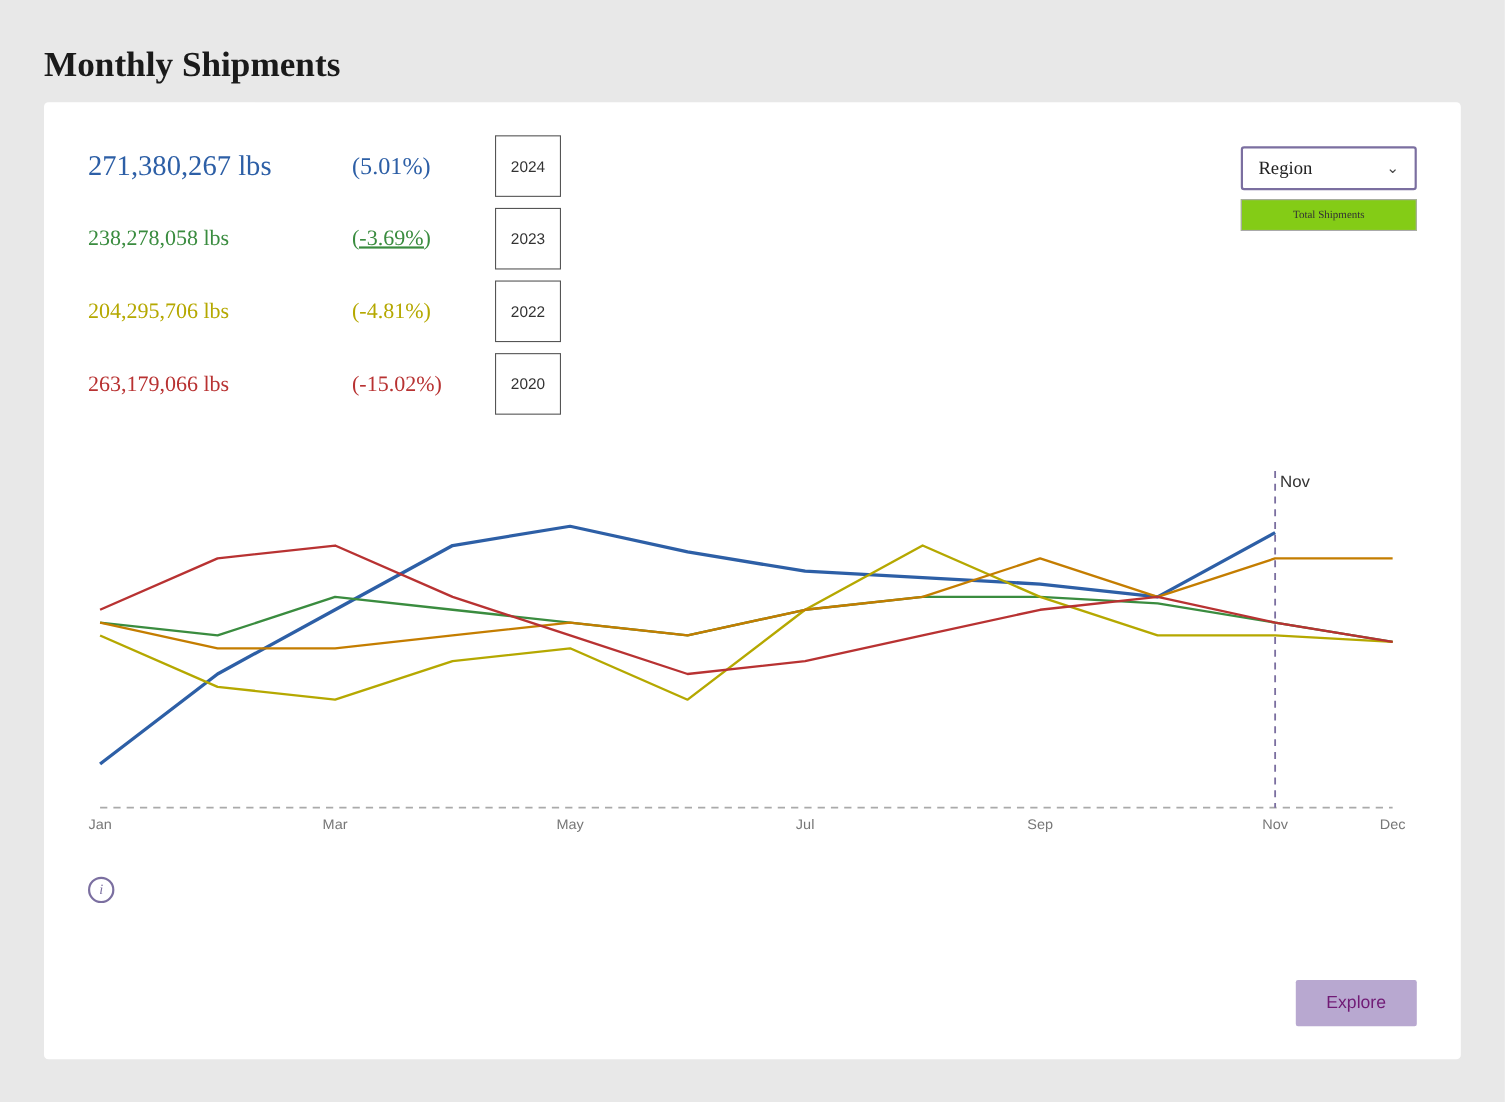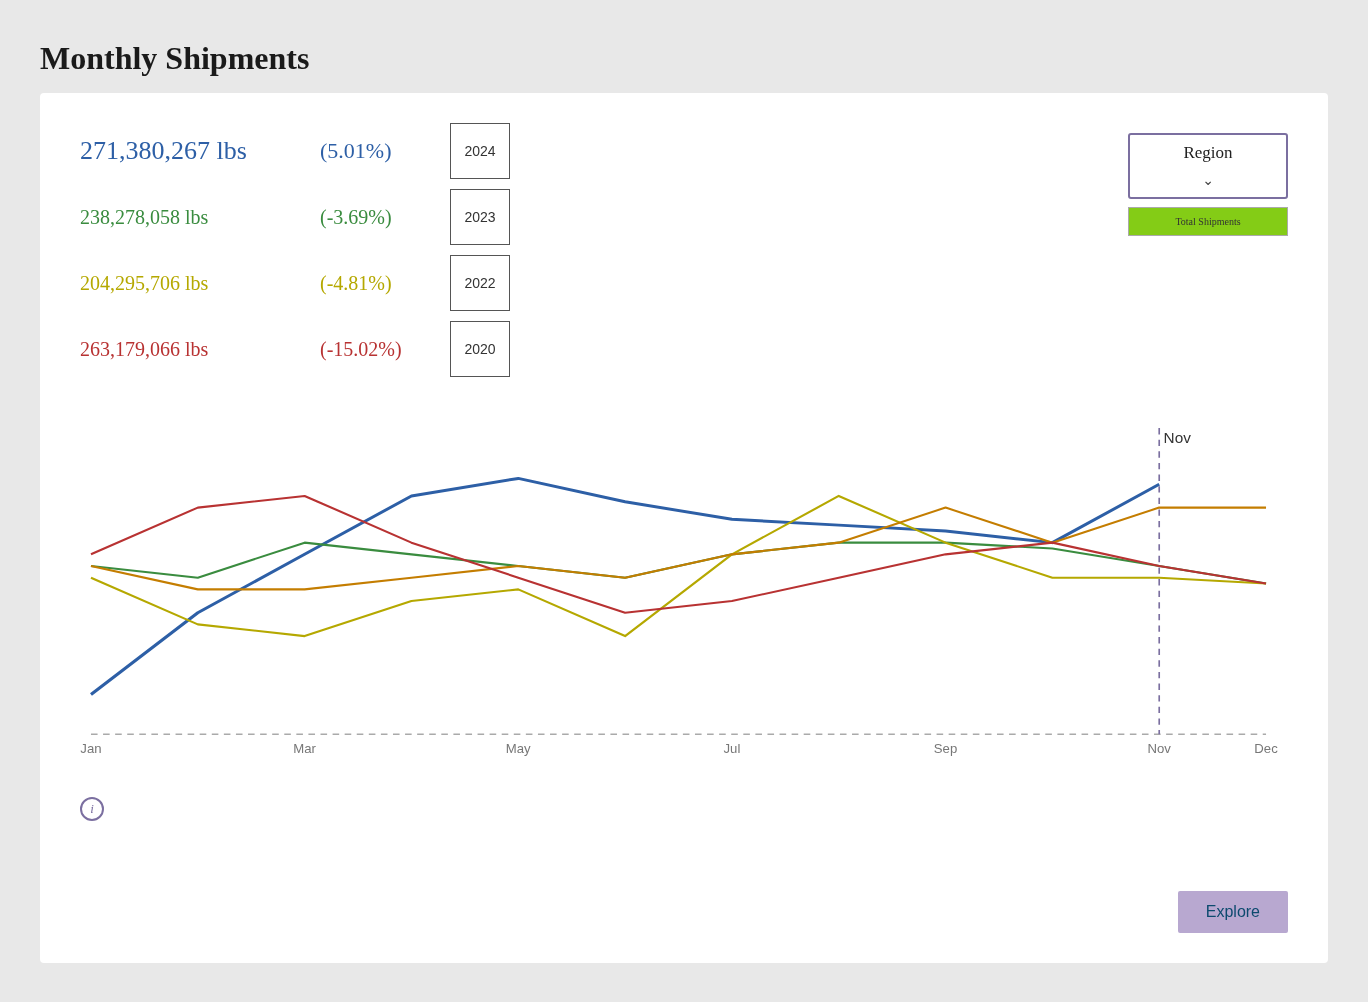--- a/index.html
+++ b/index.html
@@ -59,21 +59,21 @@
     .stat-value.y2022 { color: #b5a800; font-size: 20px; }
     .stat-value.y2021 { color: #c47d00; font-size: 20px; }
     .stat-value.y2020 { color: #b83232; font-size: 20px; }
 
     .stat-pct {
       font-size: 20px;
       min-width: 110px;
       font-family: 'Georgia', serif;
     }
     .stat-pct.y2024 { color: #2d5fa6; font-size: 22px; }
-    .stat-pct.y2023 { color: #3a8c3f; font-size: 20px; }
+    .stat-pct.y2023 { color: #3a8c3f; font-size: 20px; text-decoration: underline; }
     .stat-pct.y2022 { color: #b5a800; font-size: 20px; }
     .stat-pct.y2021 { color: #c47d00; font-size: 20px; }
     .stat-pct.y2020 { color: #b83232; font-size: 20px; }
 
     .year-badge {
       border: 1.5px solid #555;
       padding: 19px 10px;
       font-size: 14px;
       color: #333;
       background: #fff;
@@ -94,21 +94,20 @@
       padding: 8px 14px;
       display: flex;
       align-items: center;
       justify-content: space-between;
       gap: 9px;
       font-size: 17px;
       color: #222;
       cursor: pointer;
       min-width: 160px;
       background: #fff;
-      flex-direction: column;
     }
     .chevron-down {
       font-size: 14px;
       color: #444;
     }
     .total-shipments-label {
       border: 1.5px solid #aaa;
       padding: 8px 14px;
       font-size: 10px;
       color: #333;
@@ -145,21 +144,21 @@
       font-style: italic;
       font-family: Georgia, serif;
       cursor: pointer;
     }
 
     .explore-btn {
       position: absolute;
       bottom: 30px;
       right: 40px;
       background: #b8a8d0;
-      color: #0c4a6e;
+      color: #701a75;
       border: none;
       padding: 12px 28px;
       font-size: 16px;
       font-family: Arial, sans-serif;
       cursor: pointer;
       border-radius: 2px;
     }
   </style>
 </head>
 <body>

